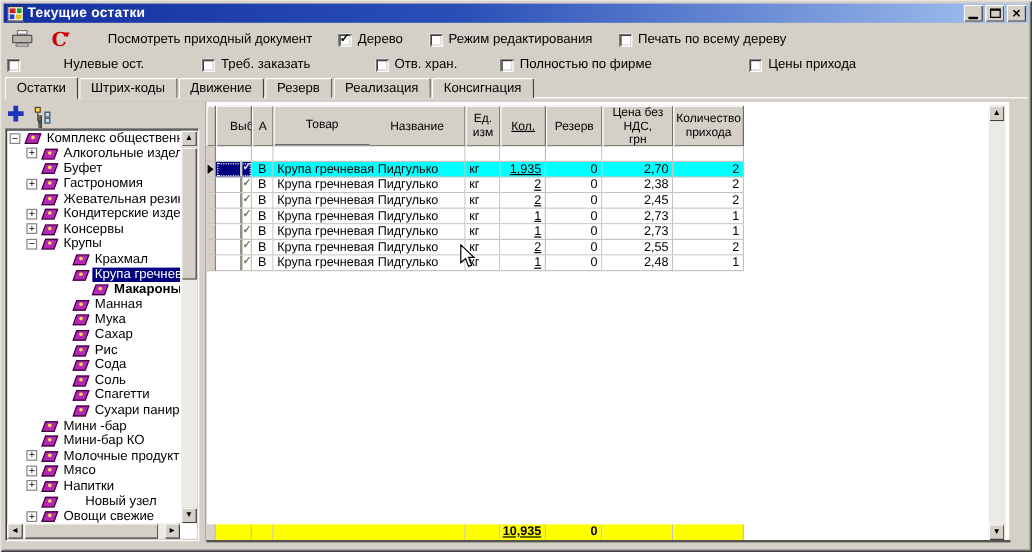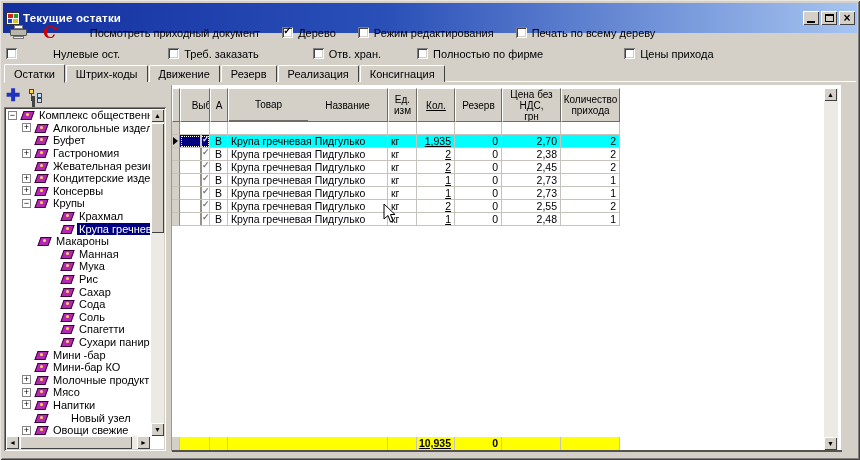--- a/index.html
+++ b/index.html
@@ -5,21 +5,21 @@
   :root{
     --win-bg:#D4D0C8; --sel-row:#00FFFF; --total-bg:#FFFF00; --tree-sel:#000080;
     --tb-left:#1430A0; --tb-right:#A6C4F0; --gridline:#C6C3BC;
   }
   *{box-sizing:border-box; margin:0; padding:0;}
   html,body{width:860px;height:460px;overflow:hidden;}
   body{font-family:"Liberation Sans", sans-serif; font-size:11px; color:#000; background:#808080;}
   .window{position:absolute; left:0; top:0; width:860px; height:460px; background:var(--win-bg);
     box-shadow: inset 1px 1px 0 #E9E6E1, inset -1px -1px 0 #404040, inset 2px 2px 0 #D4D0C8, inset -2px -2px 0 #808080;}
   
-  .titlebar{position:absolute; left:3px; top:3px; right:3px; height:30px;
+  .titlebar{position:absolute; left:3px; top:3px; right:3px; height:16px;
     background:linear-gradient(90deg,var(--tb-left) 0%, #2A50B8 45%, var(--tb-right) 100%);
     display:flex; align-items:center; padding:0 2px;}
   .app-icon{width:14px;height:13px;margin:0 3px 0 1px;position:relative;background:#fff;border:1px solid #333;}
   .app-icon i{position:absolute;display:block;}
   .app-icon .r{left:1px;top:1px;width:5px;height:4px;background:#D02020;}
   .app-icon .g{left:7px;top:1px;width:4px;height:4px;background:#20A020;}
   .app-icon .b{left:1px;top:6px;width:4px;height:4px;background:#2040D0;}
   .app-icon .y{left:6px;top:6px;width:5px;height:4px;background:#E0C020;}
   .title-text{color:#fff; font-weight:bold; font-size:11.5px; letter-spacing:.2px; flex:1;}
   .tb-btns{display:flex; gap:2px;}
@@ -33,21 +33,21 @@
   .toolbar1{position:absolute;left:4px;top:21px;right:4px;height:23px;display:flex;align-items:center;}
   .toolbar2{position:absolute;left:4px;top:44px;right:4px;height:19px;display:flex;align-items:center;}
   .printer-icon{width:20px;height:15px;margin-left:5px;position:relative;}
   .printer-icon .paper{position:absolute;left:5px;top:0;width:9px;height:4px;background:#fff;border:1px solid #777;}
   .printer-icon .bodyp{position:absolute;left:1px;top:4px;width:17px;height:7px;background:#B9B6AE;border:1px solid #555;border-radius:1px;}
   .printer-icon .out{position:absolute;left:4px;top:11px;width:11px;height:3px;background:#E8E6E0;border:1px solid #777;}
   .refresh-icon{margin-left:14px;color:#CC0000;font-weight:bold;font-size:16px;line-height:14px;position:relative;font-family:"DejaVu Serif",serif;}
   .refresh-icon::after{content:'';position:absolute;right:-2px;top:1px;width:0;height:0;
     border-top:4px solid #CC0000;border-left:4px solid transparent;border-right:2px solid transparent;}
   .flat-button{margin-left:34px;cursor:default;}
-  .cb-wrap{display:flex;align-items:flex-start;}
+  .cb-wrap{display:flex;align-items:flex-end;}
   .cb-box{width:11px;height:11px;background:#fff;flex:0 0 auto;
     box-shadow: inset 1px 1px 0 #808080, inset -1px -1px 0 #fff, inset 2px 2px 0 #404040, inset -2px -2px 0 #D4D0C8;
     position:relative;}
   .cb-box.checked::after{content:'✓';position:absolute;left:1px;top:-2px;font-size:10px;font-weight:bold;color:#000;}
   .cb-label{margin-left:5px;}
   
   .tabbar{position:absolute;left:4px;top:63px;right:4px;height:19px;display:flex;align-items:flex-end;z-index:3;}
   .tabpage-line{position:absolute;left:4px;top:81px;right:4px;height:1px;background:#FFFFFF;z-index:1;}
   .tab{height:17px;padding:2px 9px 0 9px;background:var(--win-bg);margin-right:1px;
     border-top:1px solid #fff;border-left:1px solid #fff;border-right:1px solid #404040;
@@ -254,39 +254,39 @@
           <span class="tlabel">Крупы</span>
         </div>
         <div class="trow" style="padding-left: 54px;">
           <span class="book"></span>
           <span class="tlabel">Крахмал</span>
         </div>
         <div class="trow" style="padding-left: 54px;">
           <span class="book"></span>
           <span class="tlabel selected">Крупа гречневая</span>
         </div>
-        <div class="trow" style="padding-left: 31px;">
+        <div class="trow" style="padding-left: 70px; font-weight: bold;">
           <span class="book"></span>
           <span class="tlabel">Макароны</span>
         </div>
         <div class="trow" style="padding-left: 54px;">
           <span class="book"></span>
           <span class="tlabel">Манная</span>
         </div>
         <div class="trow" style="padding-left: 54px;">
           <span class="book"></span>
           <span class="tlabel">Мука</span>
         </div>
         <div class="trow" style="padding-left: 54px;">
           <span class="book"></span>
+          <span class="tlabel">Сахар</span>
+        </div>
+        <div class="trow" style="padding-left: 54px;">
+          <span class="book"></span>
           <span class="tlabel">Рис</span>
-        </div>
-        <div class="trow" style="padding-left: 54px;">
-          <span class="book"></span>
-          <span class="tlabel">Сахар</span>
         </div>
         <div class="trow" style="padding-left: 54px;">
           <span class="book"></span>
           <span class="tlabel">Сода</span>
         </div>
         <div class="trow" style="padding-left: 54px;">
           <span class="book"></span>
           <span class="tlabel">Соль</span>
         </div>
         <div class="trow" style="padding-left: 54px;">

